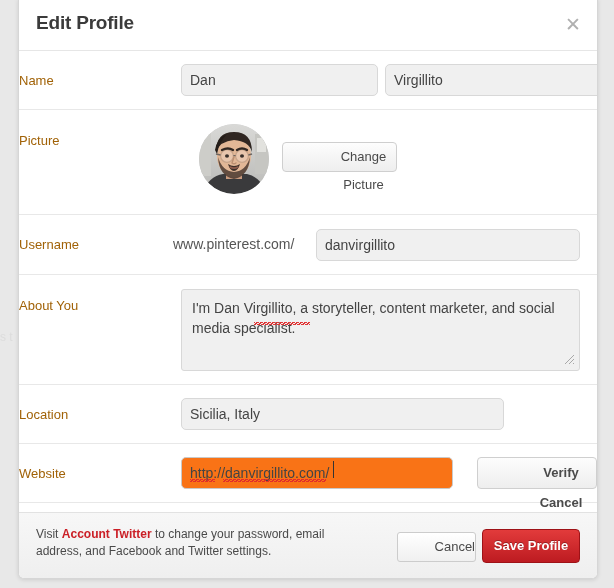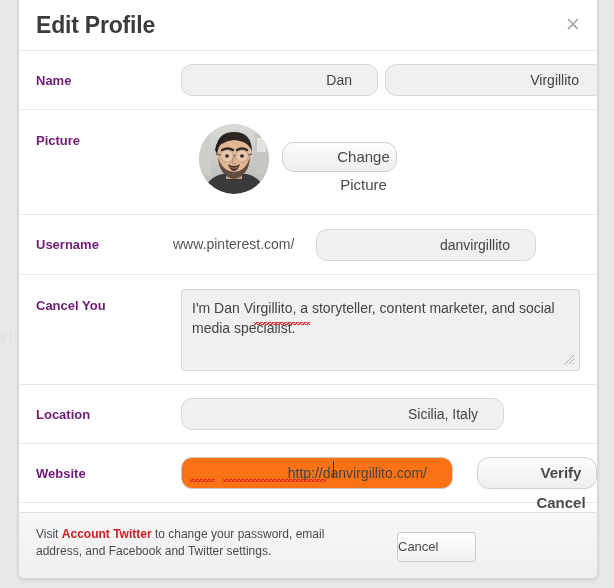--- a/index.html
+++ b/index.html
@@ -48,21 +48,21 @@
   .modal-header {
     position: relative;
     height: 52px;
     box-sizing: border-box;
     border-bottom: 1px solid #e6e6e6;
   }
   .modal-title {
     position: absolute;
     left: 17px;
     top: 13px;
-    font-size: 23px;
+    font-size: 19px;
     font-weight: bold;
     color: #3b3b3b;
     letter-spacing: -0.2px;
   }
   .close-btn {
     position: absolute;
     right: 12px;
     top: 14px;
     width: 24px;
     height: 24px;
@@ -75,24 +75,24 @@
   }
 
   
   .row {
     position: relative;
     border-bottom: 1px solid #e8e8e8;
     box-sizing: border-box;
   }
   .row-label {
     position: absolute;
-    left: 17px;
+    left: 0;
     font-size: 13px;
-    font-weight: bold;
-    color: #701a75;
+    font-weight: normal;
+    color: #a16207;
   }
 
   .row-name    { height: 59px; }
   .row-picture { height: 105px; }
   .row-username{ height: 60px; }
   .row-about   { height: 110px; }
   .row-location{ height: 59px; }
   .row-website { height: 59px; }
 
   .row-name    .row-label { top: 22px; }
@@ -101,32 +101,31 @@
   .row-about   .row-label { top: 23px; }
   .row-location.row .row-label { top: 22px; }
   .row-website .row-label { top: 22px; }
 
   
   .txt {
     position: absolute;
     box-sizing: border-box;
     background: #f0f0f0;
     border: 1px solid #d8d8d8;
-    border-radius: 11px;
+    border-radius: 5px;
     font-family: "Liberation Sans", sans-serif;
     font-size: 14px;
     color: #444;
-    padding: 0 25px;
+    padding: 0 8px;
     height: 32px;
     outline: none;
-    text-align: right;
   }
   .txt-first  { left: 162px; top: 13px; width: 197px; }
   .txt-last   { left: 366px; top: 13px; width: 220px; }
-  .txt-user   { left: 297px; top: 14px; width: 220px; }
+  .txt-user   { left: 297px; top: 14px; width: 264px; }
   .txt-loc    { left: 162px; top: 13px; width: 323px; }
   .txt-site   {
     left: 162px; top: 13px; width: 272px;
     background: #f97316;
     border-color: #c9c9c9;
   }
 
   .url-prefix {
     position: absolute;
     left: 154px;
@@ -183,24 +182,24 @@
     height: 11px;
     pointer-events: none;
   }
 
   
   .btn-grey {
     position: absolute;
     box-sizing: border-box;
     background: linear-gradient(#fdfdfd, #eeeeee);
     border: 1px solid #cfcfcf;
-    border-radius: 12px;
+    border-radius: 4px;
     color: #4a4a4a;
     font-family: "Liberation Sans", sans-serif;
-    font-size: 15px;
+    font-size: 13px;
     cursor: pointer;
     text-align: center;
     padding-left: 48px;
   }
   .btn-change {
     left: 263px; top: 152px - 120px;
     width: 115px; height: 30px; line-height: 28px;
   }
   .btn-verify {
     left: 458px; top: 13px;
@@ -251,21 +250,21 @@
     top: 19px;
     width: 79px;
     height: 30px;
     line-height: 28px;
     box-sizing: border-box;
     background: linear-gradient(#ffffff, #f0f0f0);
     border: 1px solid #cccccc;
     border-radius: 3px;
     color: #4a4a4a;
     font-size: 13px;
-    text-align: left;
+    text-align: right;
     cursor: pointer;
   }
   .btn-save {
     position: absolute;
     left: 463px;
     top: 16px;
     width: 98px;
     height: 34px;
     line-height: 32px;
     box-sizing: border-box;
@@ -355,21 +354,21 @@
     <div class="btn-grey btn-change" style="left:263px; top:32px;">Change Picture</div>
   </div>
 
   <div class="row row-username">
     <div class="row-label">Username</div>
     <div class="url-prefix">www.pinterest.com/</div>
     <input class="txt txt-user" type="text" value="danvirgillito" style="">
   </div>
 
   <div class="row row-about">
-    <div class="row-label">Cancel You</div>
+    <div class="row-label">About You</div>
     <textarea class="about-box" style="">I'm Dan Virgillito, a storyteller, content marketer, and social media specialist.</textarea>
 
     <div class="squiggle" style="left:235px; top:47px; width:56px;"></div>
     <svg class="resize-grip" style="right:22px; bottom:19px;" viewBox="0 0 11 11">
       <line x1="10" y1="1" x2="1" y2="10" stroke="#a8a8a8" stroke-width="1"></line>
       <line x1="10" y1="5" x2="5" y2="10" stroke="#a8a8a8" stroke-width="1"></line>
       <line x1="10" y1="9" x2="9" y2="10" stroke="#a8a8a8" stroke-width="1"></line>
     </svg>
   </div>
 
@@ -383,15 +382,16 @@
     <input class="txt txt-site" type="text" value="http://danvirgillito.com/" style="">
     <div class="caret"></div>
     <div class="squiggle" style="left:171px; top:35px; width:25px;"></div>
     <div class="squiggle" style="left:204px; top:35px; width:103px;"></div>
     <div class="btn-grey btn-verify">Verify Cancel</div>
   </div>
 
   <div class="modal-footer">
     <div class="footer-note"><span>Visit </span><span class="link-red">Account Twitter</span><span> to change your password, email address, and Facebook and Twitter settings.</span></div>
     <div class="btn-cancel">Cancel</div>
+    <div class="btn-save">Save Profile</div>
   </div>
 
 </div>
 
 </body></html>

